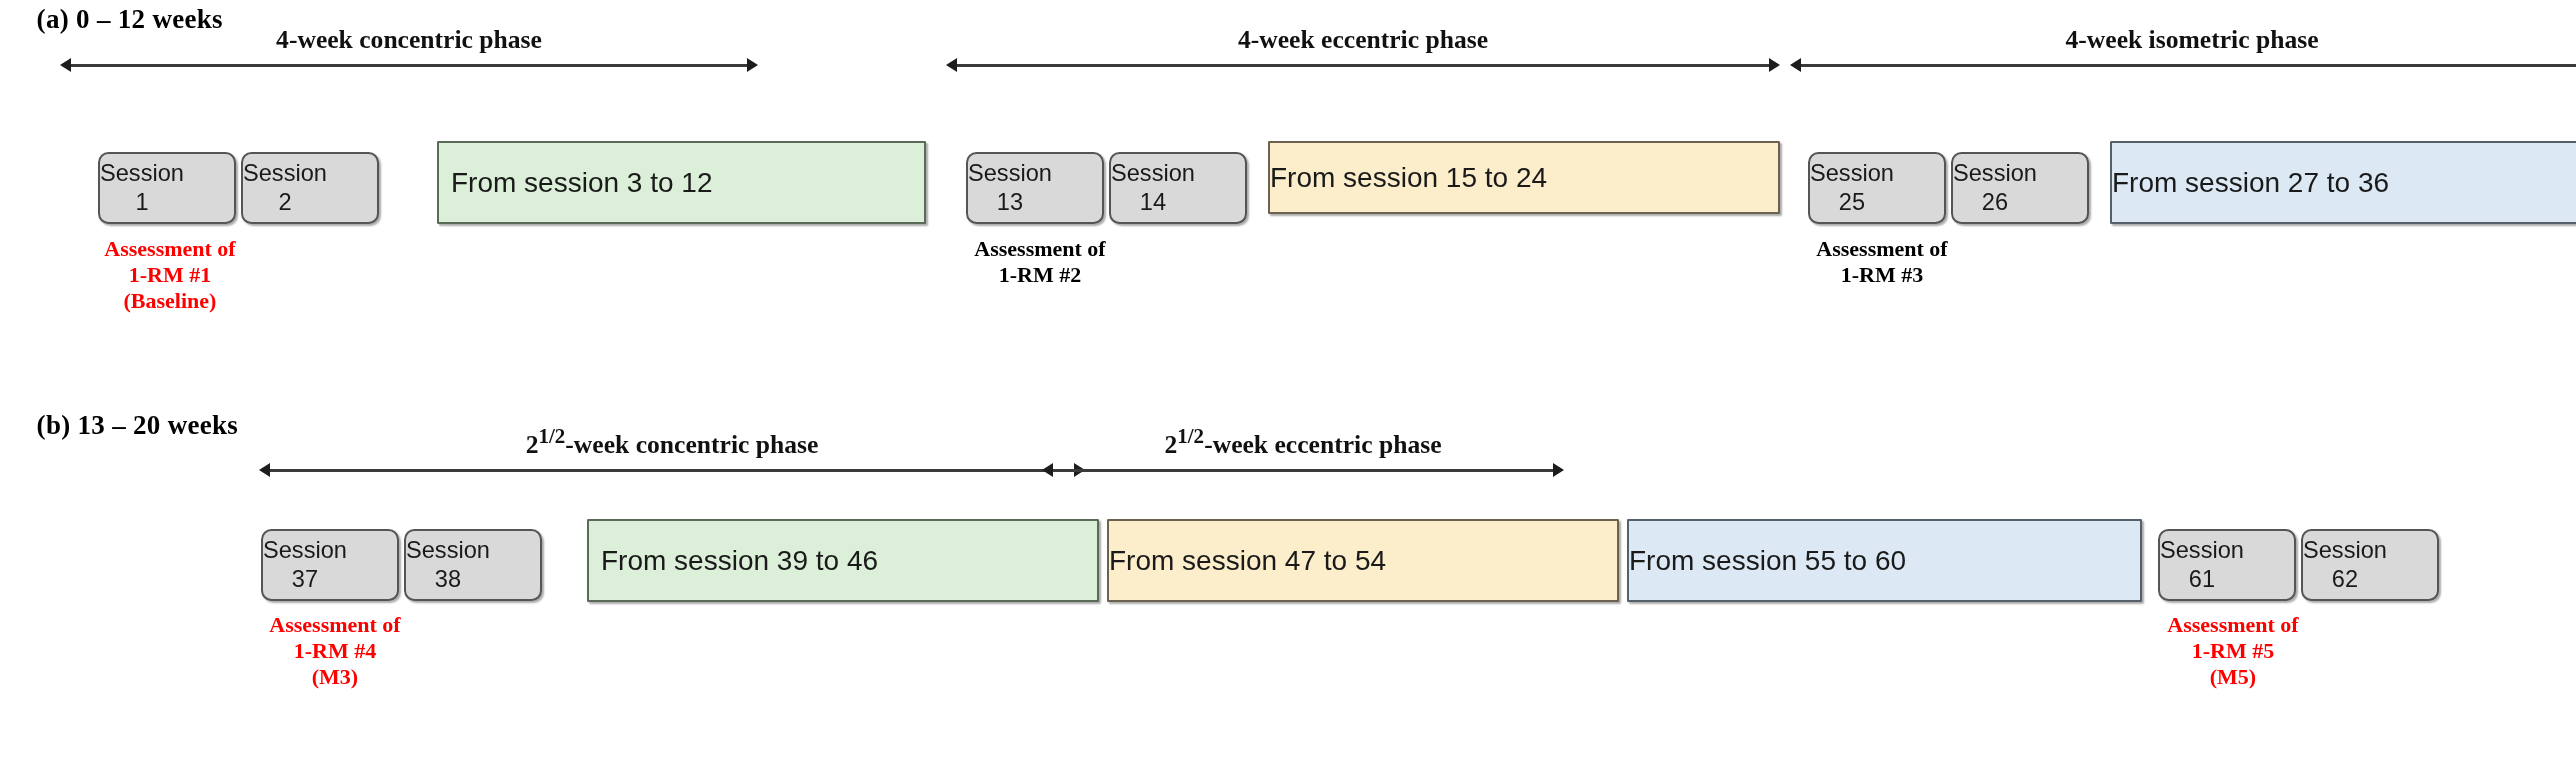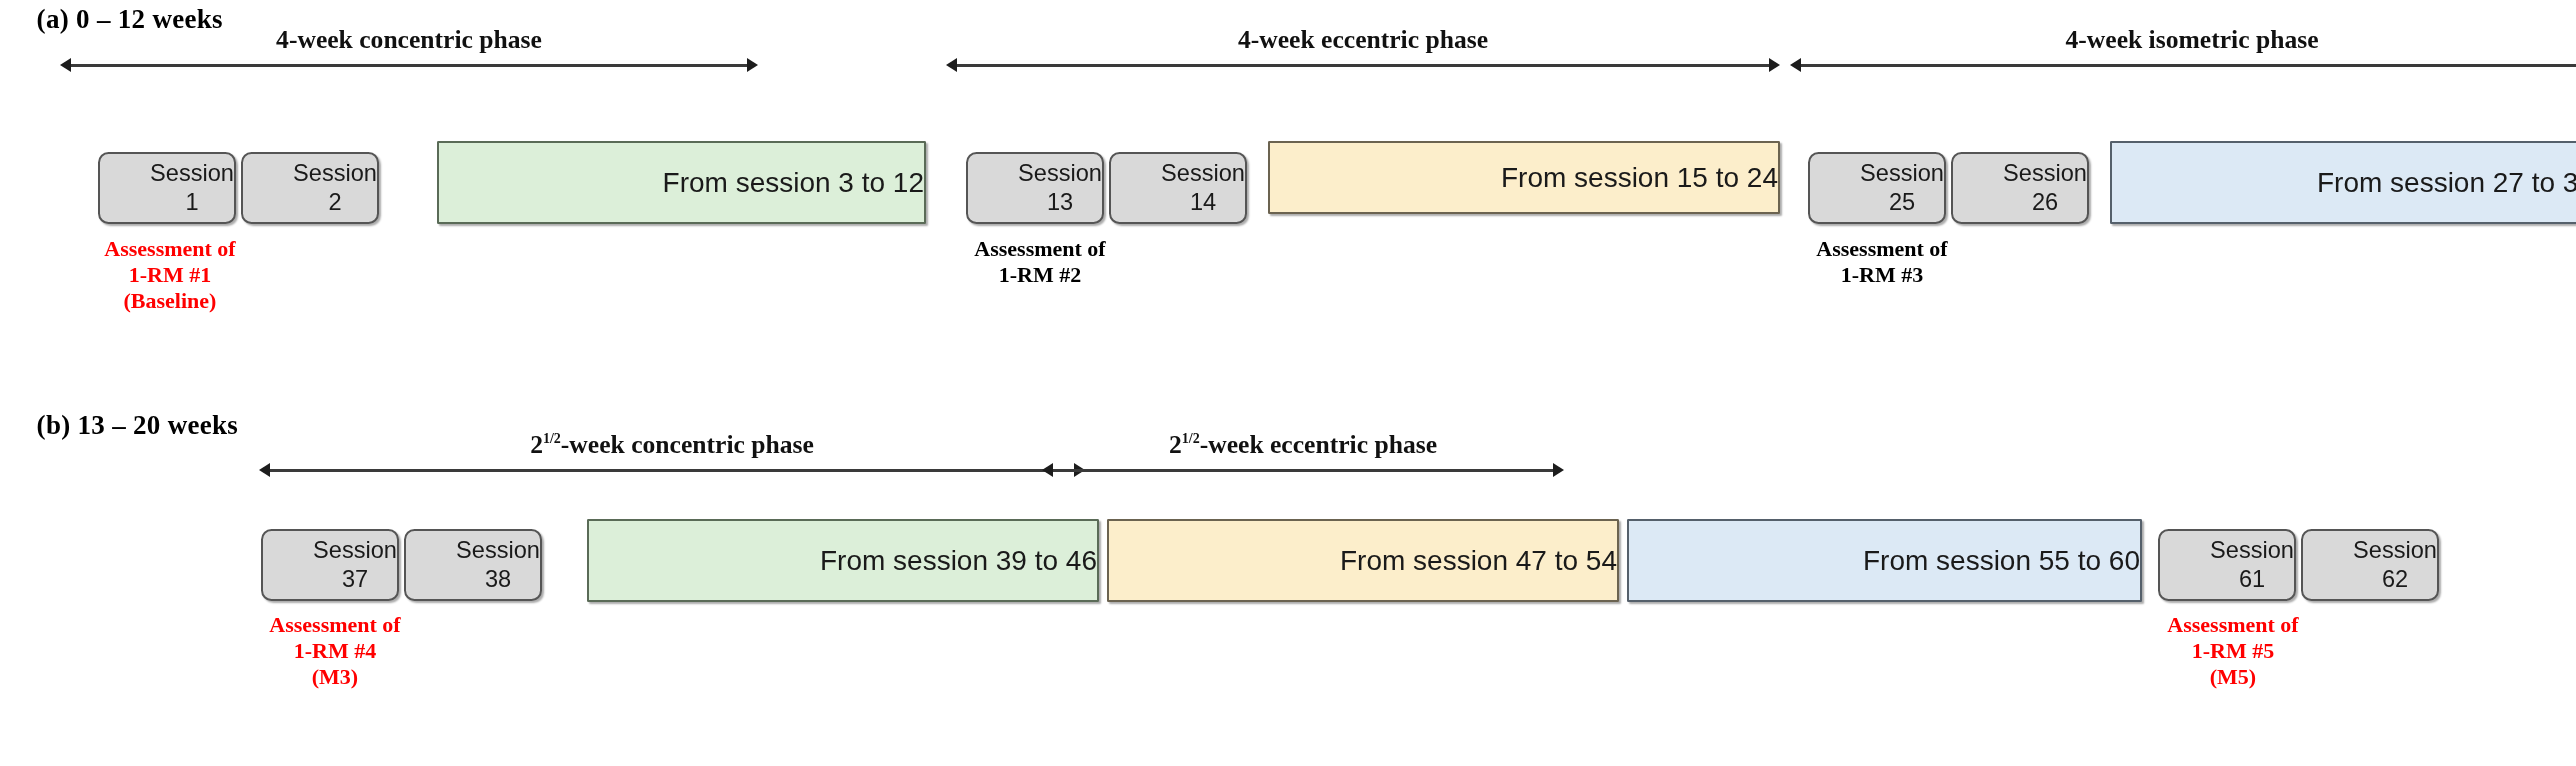--- a/index.html
+++ b/index.html
@@ -45,21 +45,21 @@
     top: 0;
     text-align: center;
     font-family: "Liberation Serif", serif;
     font-weight: bold;
     font-size: 25.6px;
     color: #111111;
     white-space: nowrap;
     line-height: 29px;
   }
   .phase-label .frac {
-    font-size: 14px;
+    font-size: 21px;
     vertical-align: super;
     line-height: 0;
   }
   .arrow-row {
     position: absolute;
     left: 0;
     right: 0;
     bottom: 1.3px;
     height: 18.4px;
   }
@@ -81,21 +81,21 @@
   }
   .arrow-head.left  { left: 0;  border-right: 11.8px solid #1d1d1d; }
   .arrow-head.right { right: 0; border-left: 11.8px solid #1d1d1d; }
 
   
   .box {
     position: absolute;
     box-sizing: border-box;
     display: flex;
     align-items: center;
-    justify-content: flex-end;
+    justify-content: flex-start;
     text-align: center;
     font-family: "Liberation Sans", sans-serif;
     color: #1a1a1a;
     box-shadow: 2px 2px 2px rgba(0,0,0,0.33);
   }
   .box.session {
     background: #d9d9d9;
     border: 2px solid #555555;
     border-radius: 10.5px;
     font-size: 23.6px;

